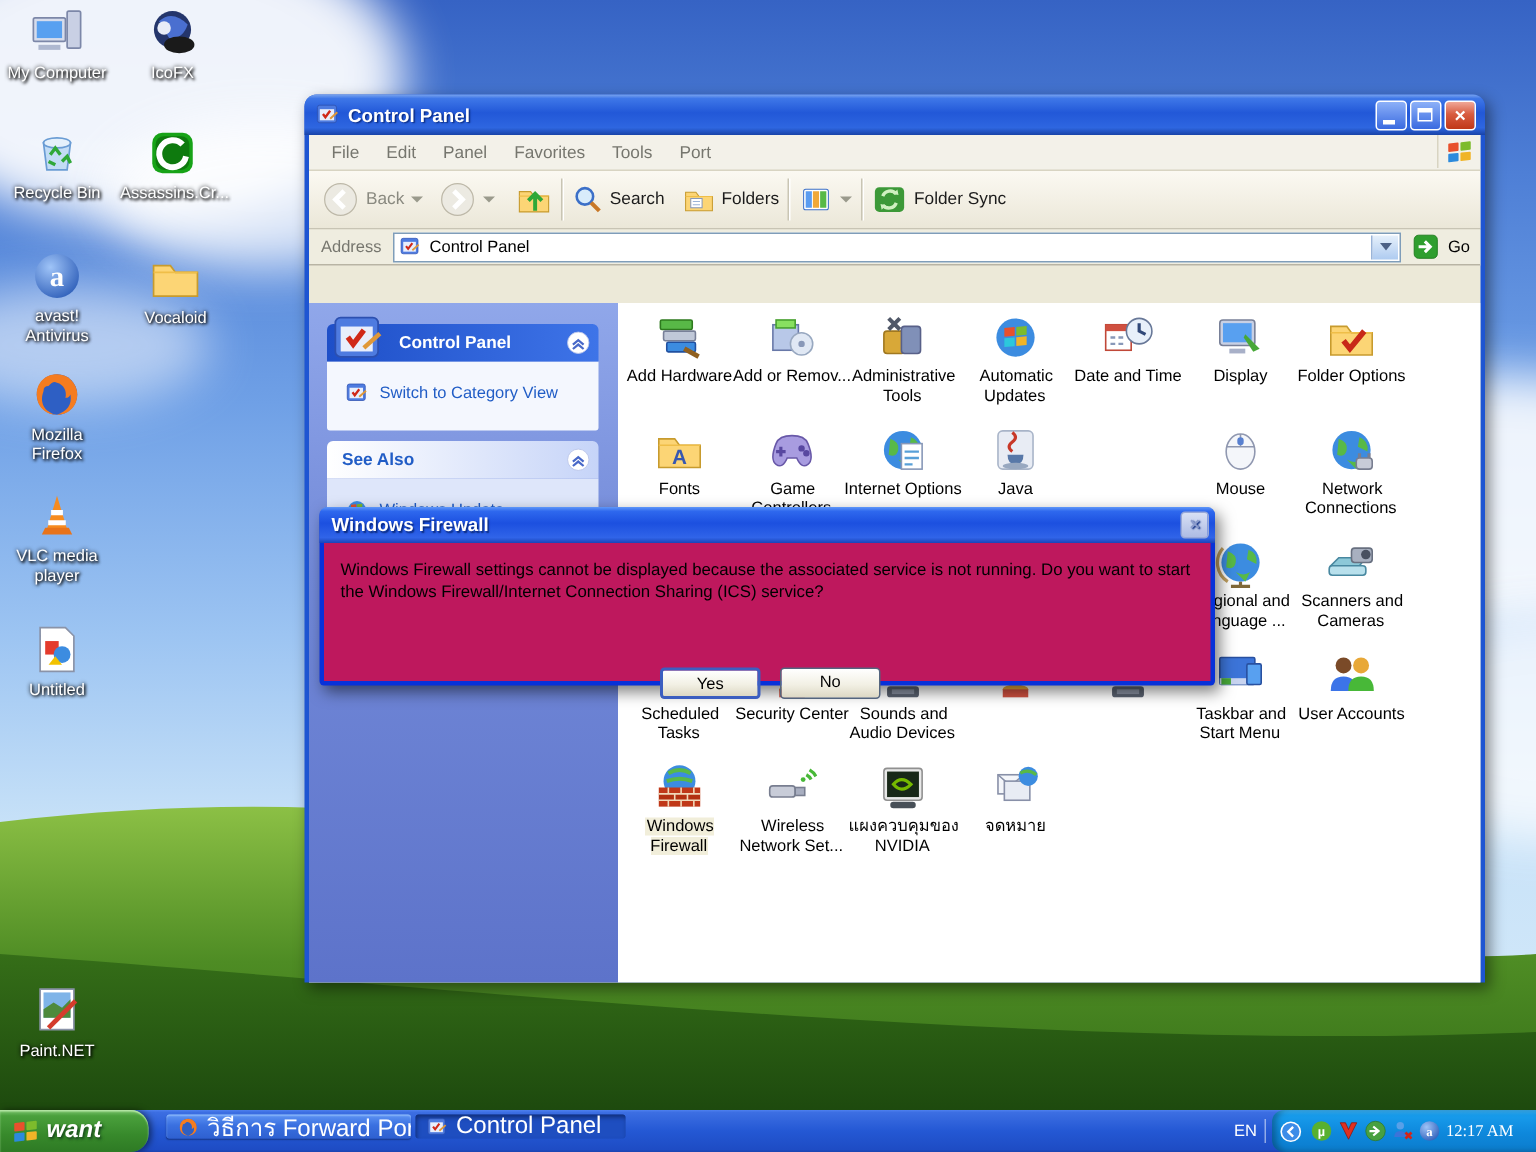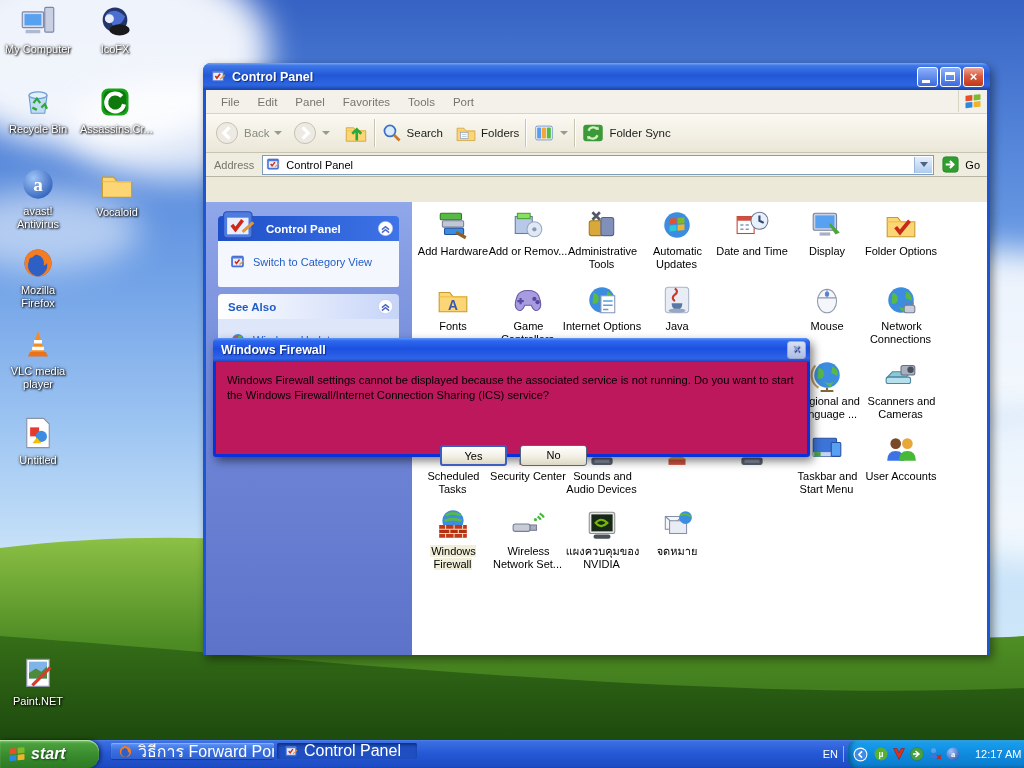--- a/index.html
+++ b/index.html
@@ -108,21 +108,21 @@
   .task .ti{width:15px;height:15px;margin-right:5px;flex:none;}
   .task.normal{background:linear-gradient(180deg,#5E94F4,#3A70E0 45%,#2E60D0);box-shadow:inset 0 1px 1px #88B4F8,0 1px 1px rgba(0,0,0,.3);}
   .task.active{background:#1E4EC0;box-shadow:inset 1px 2px 3px #12307C;}
   #lang{position:absolute;right:186px;top:0;height:28px;display:flex;align-items:center;color:#fff;font-size:11px;}
   #lang-sep{position:absolute;right:180px;top:6px;width:1px;height:16px;background:rgba(255,255,255,.5);}
   #tray{position:absolute;right:0;top:0;width:176px;height:28px;display:flex;align-items:center;
     background:linear-gradient(180deg,#3CB4F8 0%,#189CEC 12%,#0E88DC 55%,#0C7CCC 100%);
     box-shadow:inset 3px 0 4px rgba(0,0,0,.3);border-radius:8px 0 0 8px;}
   .tray-ico{width:16px;height:16px;margin:0 1px;flex:none;}
   #tray .chev{width:17px;height:17px;margin:0 3px 0 4px;}
-  #clock{color:#fff;font-size:11px;margin-left:13px;}
+  #clock{color:#fff;font-size:11px;margin-left:2px;font-family:Liberation Serif, serif;}
 </style>
 </head>
 <body>
 
 <div id="stage">
 
   <div class="cloud" style="left:-70px;top:-50px;width:340px;height:200px;"></div>
   <div class="cloud" style="left:70px;top:80px;width:210px;height:100px;opacity:.85;"></div>
   <div class="cloud" style="left:-50px;top:190px;width:190px;height:80px;opacity:.55;"></div>
   <div class="cloud" style="left:830px;top:250px;width:330px;height:170px;opacity:.95;"></div>
@@ -689,21 +689,21 @@
   <div id="taskbar">
     <div id="start">
       <span class="sf"><svg xmlns="http://www.w3.org/2000/svg" viewBox="0 0 32 32" width="100%" height="100%">
             <g transform="skewY(-6)">
               <rect x="4" y="8" width="11" height="9" rx="1" fill="#E8502C"></rect>
               <rect x="17" y="8" width="11" height="9" rx="1" fill="#7DBB2C"></rect>
               <rect x="4" y="19" width="11" height="9" rx="1" fill="#2C8ADC"></rect>
               <rect x="17" y="19" width="11" height="9" rx="1" fill="#F0B428"></rect>
             </g>
           </svg></span>
-      <span class="st">start</span>
+      <span class="st">want</span>
     </div>
     <span id="task-buttons"><span class="task normal" style="left: 111px; width: 163px;">
           <span class="ti"><svg xmlns="http://www.w3.org/2000/svg" viewBox="0 0 32 32" width="100%" height="100%">
               <circle cx="16" cy="16" r="12" fill="#2E5FC4"></circle>
               <path d="M16 4a12 12 0 0 1 12 12c0 7-5 12-12 12 6-2 9-6 8-12-1 2-2 2-3 2 1-4-1-8-5-9-2-1-3 0-5 2-2 0-3 1-3 3-3 8 2 13 8 14-7 0-12-5-12-12S9 4 16 4z" fill="#F57C20"></path>
             </svg></span>
           <span>วิธีการ Forward Port H...</span>
         </span><span class="task active" style="left: 277px; width: 140px;">
           <span class="ti"><svg xmlns="http://www.w3.org/2000/svg" viewBox="0 0 32 32" width="100%" height="100%">
               <rect x="3" y="4" width="24" height="22" rx="3" fill="#4E7BE0" stroke="#2C50B0"></rect>

